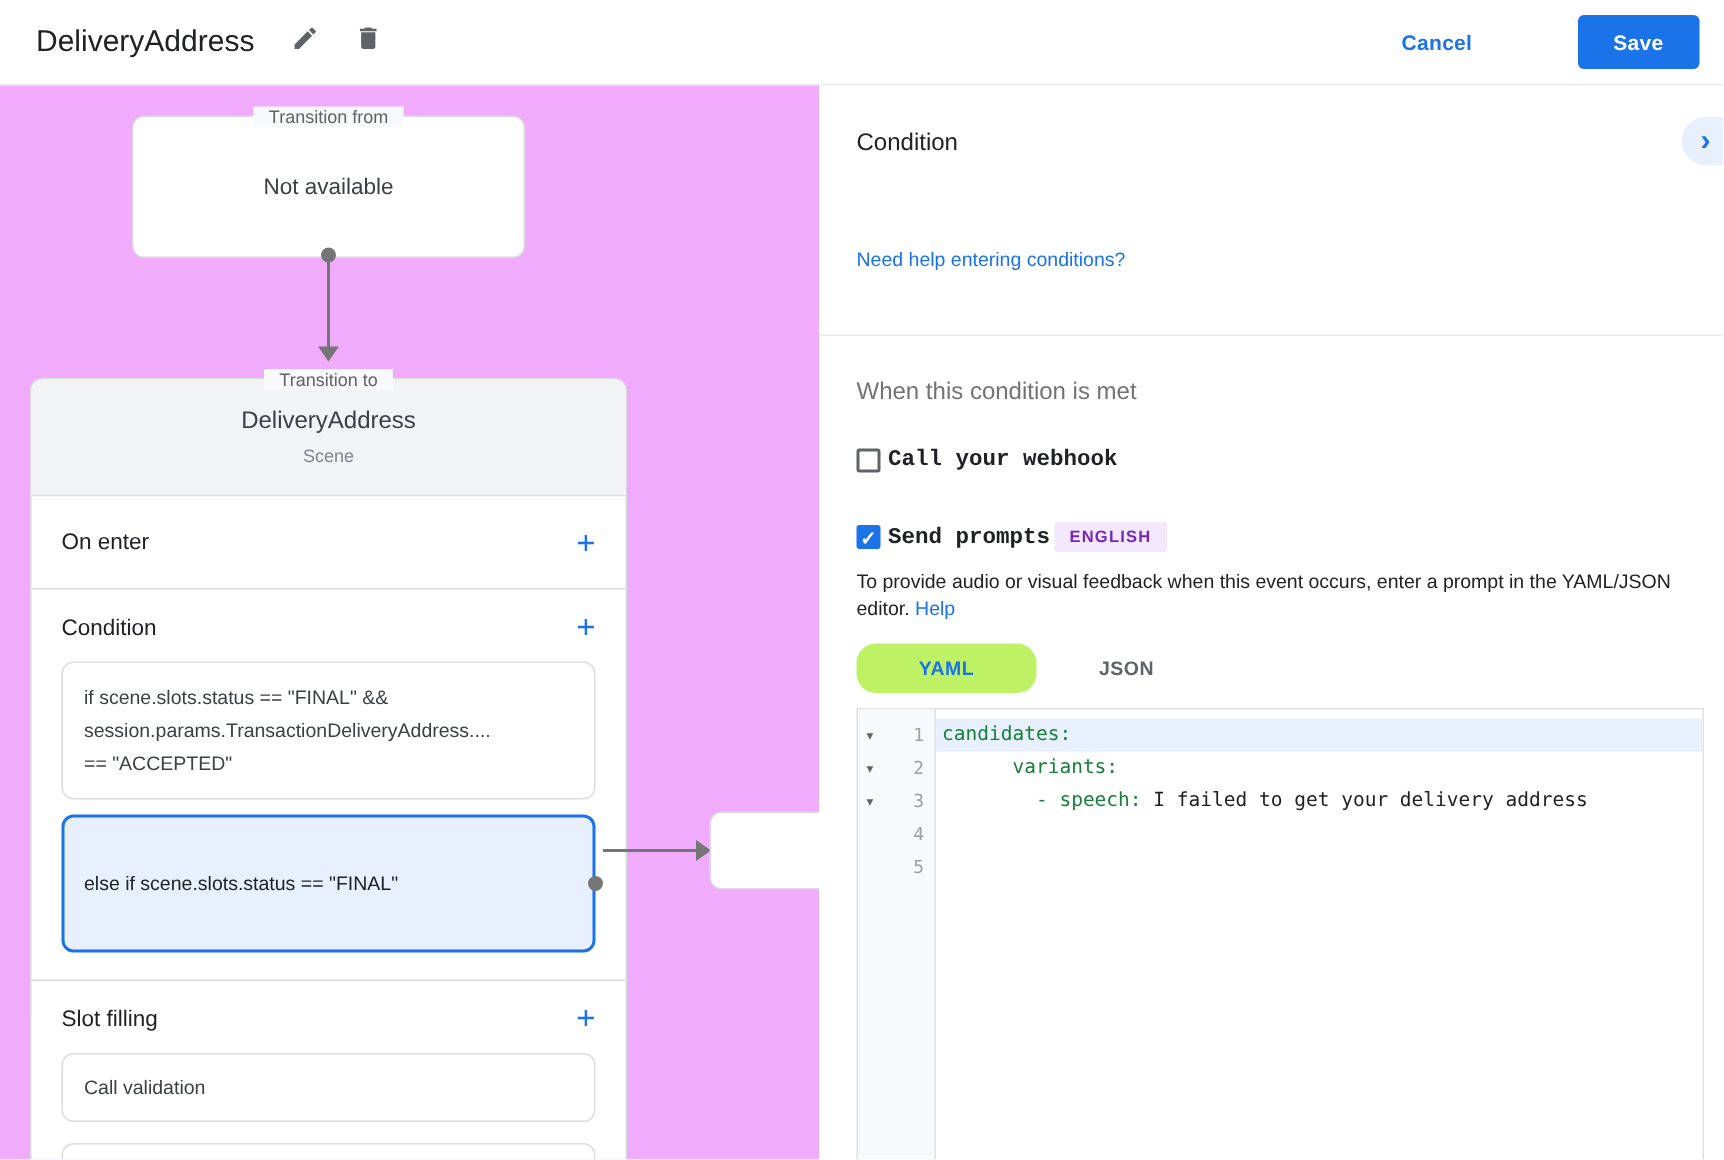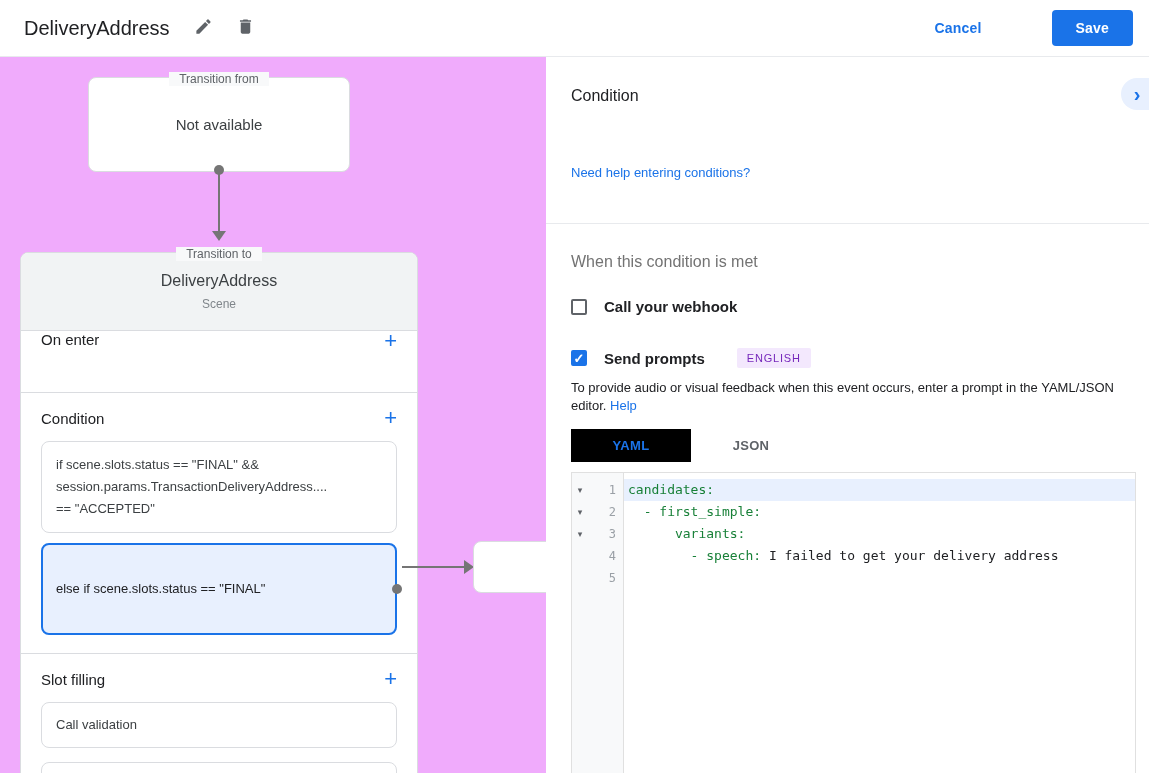--- a/index.html
+++ b/index.html
@@ -32,21 +32,21 @@
   .v-arrow { position:absolute; left:212px; top:174px; width:0; height:0;
              border-left:7px solid transparent; border-right:7px solid transparent; border-top:10px solid #757575; }
 
   .scene-card { position:absolute; left:20px; top:195px; width:398px; height:585px; background:#fff;
                 border:1px solid #dadce0; border-radius:8px 8px 0 0; }
   .scene-head { height:78px; background:#f1f3f4; border-bottom:1px solid #dadce0; border-radius:7px 7px 0 0;
                 display:flex; flex-direction:column; align-items:center; justify-content:center; }
   .scene-name { font-size:16px; color:#3c4043; }
   .scene-type { font-size:12px; color:#80868b; margin-top:7px; }
 
-  .row-onenter { height:62px; display:flex; justify-content:space-between;
+  .row-onenter { height:62px; display:flex; align-items:center; justify-content:space-between;
                  padding:0 20px; border-bottom:1px solid #dadce0; }
   .section-label { font-size:15px; color:#202124; }
   .plus { font-size:22px; color:#1a73e8; font-weight:400; line-height:20px; cursor:pointer; }
 
   .section { padding:14px 20px 18px 20px; }
   .section.bordered { border-bottom:1px solid #dadce0; }
   .section-head { display:flex; align-items:center; justify-content:space-between; margin-bottom:12px; height:22px; }
 
   .cond-box { border:1px solid #dadce0; border-radius:8px; padding:12px 14px; font-size:13px; color:#3c4043;
               line-height:22px; white-space:pre-line; background:#fff; cursor:pointer; }
@@ -82,31 +82,31 @@
   .panel-divider { position:absolute; top:166px; left:0; width:603px; height:1px; background:#e8eaed; }
 
   .when-title { position:absolute; top:196px; left:25px; font-size:16px; color:#737373; }
 
   .check-row { position:absolute; left:25px; display:flex; align-items:center; }
   .check-row.webhook { top:241px; }
   .check-row.prompts { top:291px; }
   .checkbox { width:16px; height:16px; border:2px solid #5f6368; border-radius:2px; background:#fff; cursor:pointer; }
   .checkbox.checked { background:#1a73e8; border-color:#1a73e8; color:#fff; font-size:13px; font-weight:bold;
                       display:flex; align-items:center; justify-content:center; line-height:1; }
-  .check-label { font-size:15px; font-weight:bold; color:#202124; margin-left:17px; }
-  .lang-badge { margin-left:32px; background:#f3e8fd; color:#7627bb; font-size:11px; font-weight:normal;
+  .check-label { font-size:15px; font-weight:bold; color:#202124; margin-left:5px;font-family:Liberation Mono, monospace; }
+  .lang-badge { margin-left:3px; background:#f3e8fd; color:#7627bb; font-size:11px; font-weight:bold;
                 letter-spacing:.8px; padding:4px 10px; border-radius:2px; }
 
   .desc { position:absolute; top:322px; left:25px; right:25px; font-size:13px; line-height:18px; color:#202124; }
   .desc .help-link { color:#1a73e8; cursor:pointer; }
 
   .tabs { position:absolute; top:372px; left:25px; display:flex; }
   .tab { width:120px; height:33px; display:flex; align-items:center; justify-content:center;
          font-size:13px; font-weight:bold; letter-spacing:.3px; color:#5f6368; cursor:pointer; }
-  .tab.active { background:#000000; color:#1a73e8; }
+  .tab.active { background:#bef264; color:#1a73e8;border-radius:13px; }
 
   .editor { position:absolute; top:415px; left:25px; right:13px; height:305px; border:1px solid #e0e0e0;
             display:flex; font-family:"DejaVu Sans Mono", monospace; font-size:13px; background:#fff; }
   .gutter { width:52px; background:#f8f9fa; border-right:1px solid #e0e0e0; padding-top:6px; }
   .gutter-row { height:22px; display:flex; align-items:center; }
   .fold { width:16px; text-align:center; font-size:9px; color:#5f6368; cursor:pointer; font-family:"Liberation Sans",sans-serif; }
   .lnum { flex:1; text-align:right; padding-right:7px; color:#9aa0a6; font-size:12px; }
   .code { flex:1; padding-top:6px; overflow:hidden; }
   .code-line { height:22px; line-height:22px; white-space:pre; padding-left:4px; cursor:text; }
   .code-line.hl { background:#e8f0fe; }
@@ -247,19 +247,18 @@
         <span class="fold"></span>
         <span class="lnum">4</span>
       </div>
       <div class="gutter-row">
         <span class="fold"></span>
         <span class="lnum">5</span>
       </div>
     </div>
     <div class="code">
       <div class="code-line hl"><span class="tok-key">candidates:</span><span class="tok-val"></span></div>
-      <div class="code-line"><span class="tok-key">  - first_simple:</span><span class="tok-val"></span></div>
       <div class="code-line"><span class="tok-key">      variants:</span><span class="tok-val"></span></div>
       <div class="code-line"><span class="tok-key">        - speech:</span><span class="tok-val"> I failed to get your delivery address</span></div>
       <div class="code-line"><span class="tok-key"></span><span class="tok-val"></span></div>
     </div>
   </div>
 </div>
 
 </body></html>

